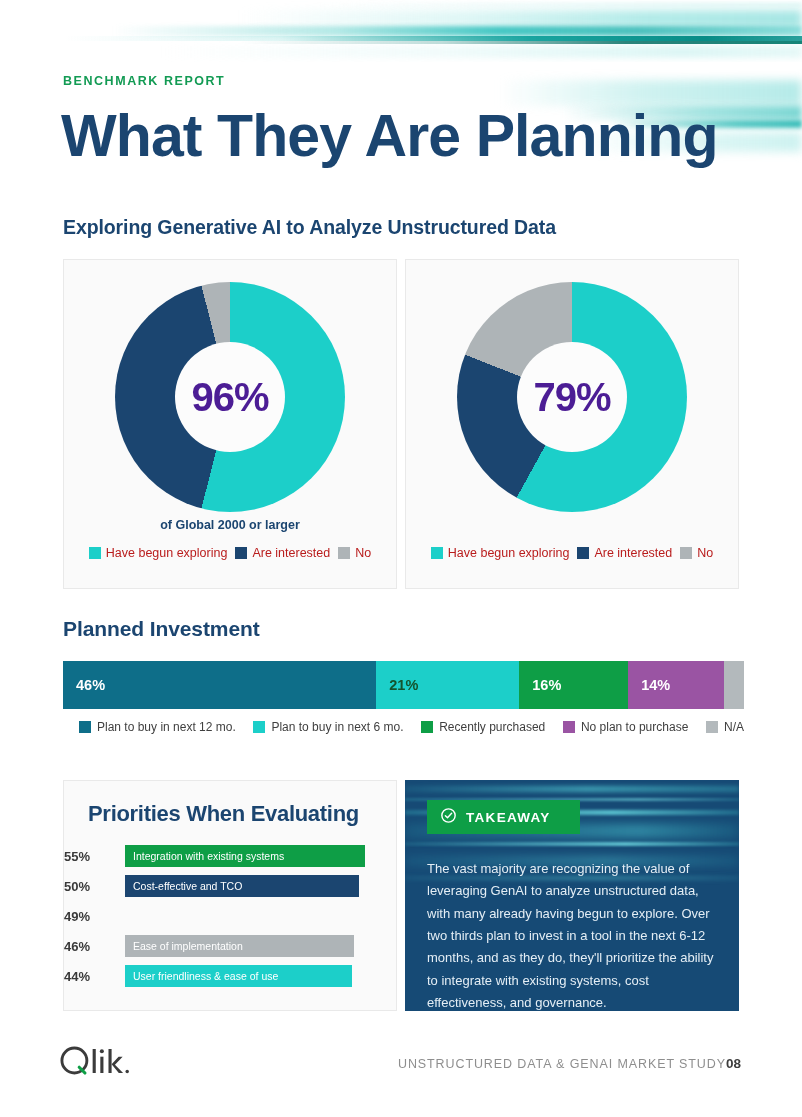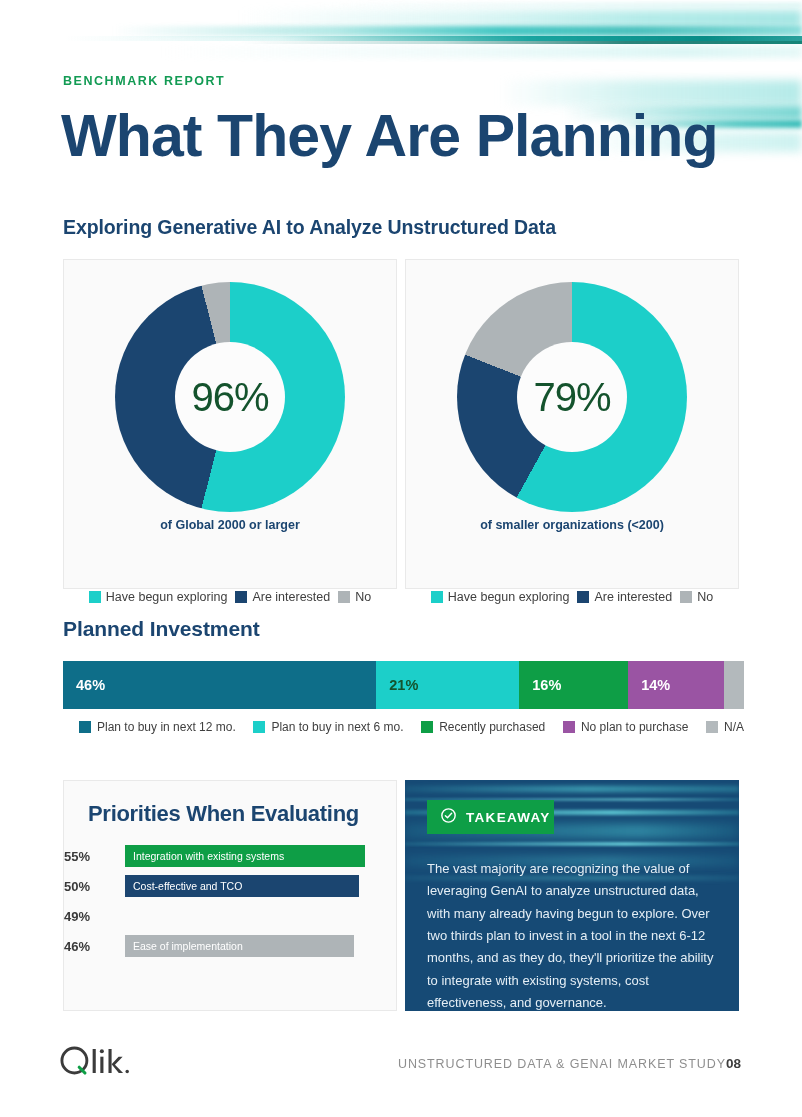--- a/index.html
+++ b/index.html
@@ -82,30 +82,30 @@
   .donut-wrap { position:absolute; left:50%; top:22px; transform:translateX(-50%); width:230px; height:230px; }
   .donut {
     position:absolute; inset:0; border-radius:50%;
   }
   .donut .hole {
     position:absolute; left:50%; top:50%; transform:translate(-50%,-50%);
     width:110px; height:110px; border-radius:50%; background:#fcfcfc;
     display:flex; align-items:center; justify-content:center;
   }
   .donut .hole span {
-    font-size:40px; font-weight:normal; color:#14532d; letter-spacing:-1px;
+    font-size:40px; font-weight:bold; color:#4c1d95; letter-spacing:-1px;
   }
   .card-caption {
     position:absolute; left:0; width:100%; top:258px; text-align:center;
     font-size:12.5px; font-weight:bold; color:#1b4570;
   }
   .card-legend {
     position:absolute; left:0; width:100%; top:286px;
     display:flex; justify-content:center; align-items:flex-end; gap:8px;
-    font-size:12.5px; color:#404040;margin-top:44px;
+    font-size:12.5px; color:#b91c1c;
   }
   .card-legend .li { display:flex; align-items:center; gap:5px; }
   .sw { width:12px; height:12px; display:inline-block; flex:none; }
 
   
   #inv-bar {
     position:absolute; left:63px; top:661px; width:681px; height:48px;
     display:flex; overflow:hidden;
   }
   #inv-bar .seg {
@@ -146,21 +146,21 @@
   .t2 { top:30px; height:5px;  background:linear-gradient(to right, rgba(60,200,205,0.25), rgba(110,230,235,0.75) 62%, rgba(60,200,205,0.25)); filter:blur(1.6px); }
   .t3 { top:44px; height:14px; background:linear-gradient(to right, rgba(40,150,170,0.20), rgba(80,215,222,0.45) 70%, rgba(40,160,175,0.18)); filter:blur(5px); }
   .t4 { top:62px; height:4px;  background:linear-gradient(to right, rgba(60,200,205,0.12), rgba(120,235,240,0.70) 66%, rgba(60,200,205,0.20)); filter:blur(1.3px); }
   .t5 { top:76px; height:10px; background:linear-gradient(to right, rgba(50,180,195,0.12), rgba(90,220,228,0.35) 60%, rgba(50,185,198,0.12)); filter:blur(4px); }
   .t6 { top:96px; height:4px;  background:linear-gradient(to right, rgba(60,200,205,0.10), rgba(100,225,230,0.40) 58%, rgba(60,200,205,0.12)); filter:blur(2px); }
   .t7 { top:18px; height:3px;  background:linear-gradient(to right, rgba(70,210,215,0.18), rgba(130,240,244,0.50) 70%, rgba(70,210,215,0.15)); filter:blur(1.2px); }
 
   #tk-badge {
     position:absolute; left:22px; top:20px; height:34px;
     background:#0e9e46; display:flex; align-items:center; gap:9px;
-    padding:0 3px 0 13px;
+    padding:0 29px 0 13px;
   }
   #tk-badge .lbl {
     font-size:13.5px; font-weight:bold; color:#ffffff; letter-spacing:1.3px;
   }
   #tk-body {
     position:absolute; left:22px; top:78px; width:292px;
     font-size:13px; line-height:1.72; color:#e4eef5;
   }
 
   
@@ -226,21 +226,20 @@
   </div>
 
   <div class="card" id="card-right">
     <div class="donut-wrap">
       <div class="donut" id="donut-1" style="background: conic-gradient(rgb(28, 207, 201) 0deg, rgb(28, 207, 201) 208.8deg, rgb(27, 69, 112) 208.8deg, rgb(27, 69, 112) 291.6deg, rgb(174, 180, 183) 291.6deg, rgb(174, 180, 183) 360deg);">
         <div class="hole">
           <span>79%</span>
         </div>
       </div>
     </div>
-    <div class="card-caption">of smaller organizations (&lt;200)</div>
     <div class="card-legend" id="legend-1">
         <div class="li">
           <span class="sw" style="background: rgb(28, 207, 201);"></span>
           <span>Have begun exploring</span>
         </div>
         <div class="li">
           <span class="sw" style="background: rgb(27, 69, 112);"></span>
           <span>Are interested</span>
         </div>
         <div class="li">
@@ -296,20 +295,24 @@
         <div class="prio-row">
           <div class="prio-pct">50%</div>
           <div class="prio-bar" style="width: 234px; background: rgb(27, 69, 112);">Cost-effective and TCO</div>
         </div>
         <div class="prio-row">
           <div class="prio-pct">49%</div>
         </div>
         <div class="prio-row">
           <div class="prio-pct">46%</div>
           <div class="prio-bar" style="width: 229px; background: rgb(174, 180, 183);">Ease of implementation</div>
+        </div>
+        <div class="prio-row">
+          <div class="prio-pct">44%</div>
+          <div class="prio-bar" style="width: 227px; background: rgb(28, 207, 201);">User friendliness &amp; ease of use</div>
         </div>
       </div>
   </div>
 
   <div id="takeaway">
     <div class="tstreak t3"></div>
     <div class="tstreak t5"></div>
     <div class="tstreak t1"></div>
     <div class="tstreak t7"></div>
     <div class="tstreak t2"></div>

